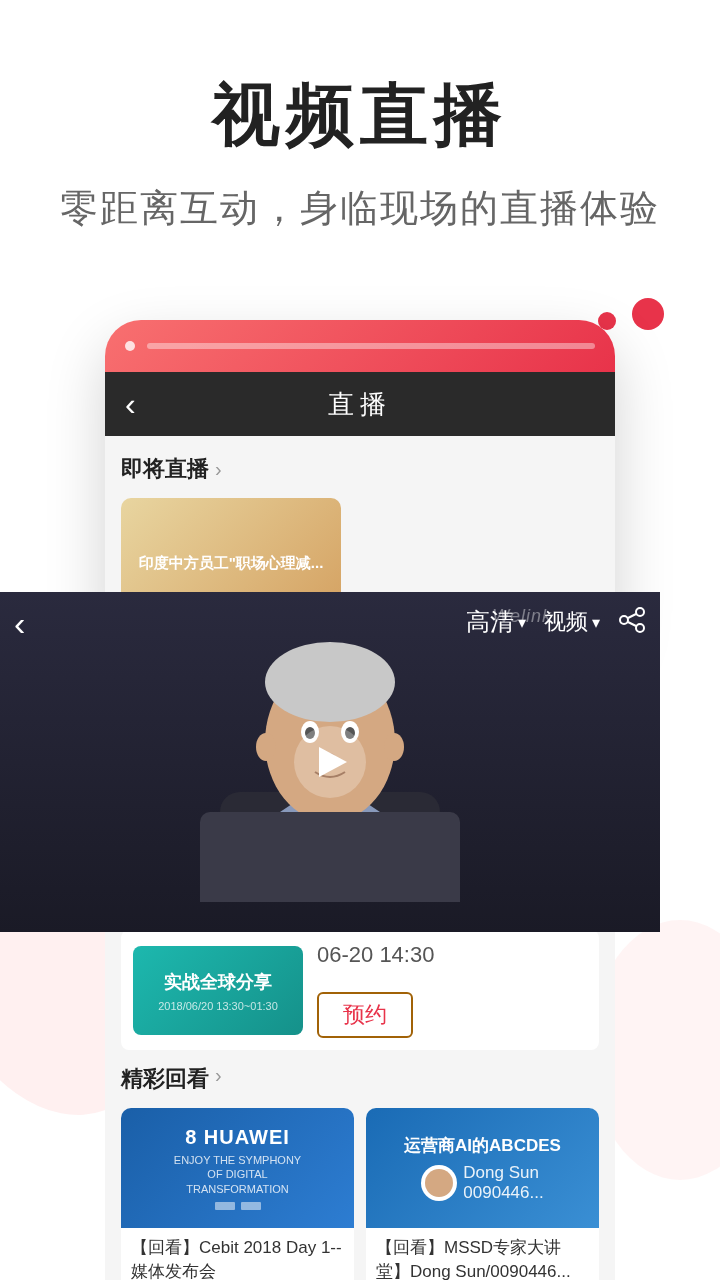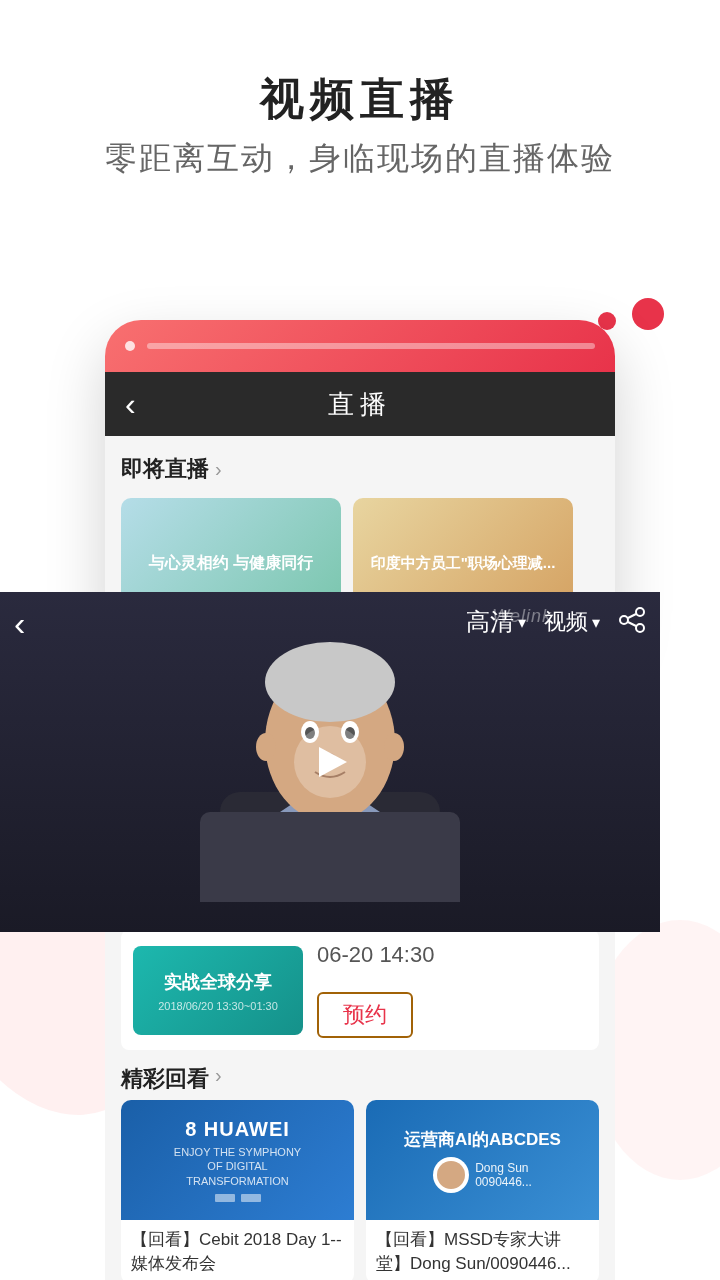--- a/index.html
+++ b/index.html
@@ -14,22 +14,22 @@
   </style>
 </head>
 <body>
 
 <div style="width:720px;height:1280px;background:#fff;position:relative;overflow:hidden;">
 
   <div style="position:absolute;width:220px;height:320px;background:rgba(255,180,180,0.2);border-radius:50%;left:-60px;bottom:160px;transform:rotate(-20deg);z-index:0;"></div>
   <div style="position:absolute;width:180px;height:260px;background:rgba(255,180,180,0.15);border-radius:50%;right:-50px;bottom:100px;z-index:0;"></div>
 
   <div style="text-align:center;padding:70px 40px 20px;position:relative;z-index:1;">
-    <div style="font-size:44px;font-weight:700;color:#222;letter-spacing:6px;margin-bottom:8px;">视频直播</div>
-    <div style="font-size:32px;color:#666;letter-spacing:2px;">零距离互动，身临现场的直播体验</div>
+    <div style="font-size:68px;font-weight:700;color:#222;letter-spacing:6px;margin-bottom:22px;">视频直播</div>
+    <div style="font-size:38px;color:#666;letter-spacing:2px;">零距离互动，身临现场的直播体验</div>
   </div>
 
   <div style="position:absolute;width:32px;height:32px;background:#e8334a;border-radius:50%;right:56px;top:298px;z-index:1;"></div>
   <div style="position:absolute;width:18px;height:18px;background:#e8334a;border-radius:50%;right:104px;top:312px;z-index:1;"></div>
 
   <div style="position:absolute;top:320px;left:50%;transform:translateX(-50%);width:510px;background:#fff;border-radius:36px;box-shadow:0 24px 60px rgba(0,0,0,0.18);overflow:hidden;z-index:2;">
 
     <div style="height:52px;background:linear-gradient(135deg,#f87070,#e8334a);display:flex;align-items:center;padding:0 20px;gap:12px;">
       <div style="width:10px;height:10px;background:rgba(255,255,255,0.8);border-radius:50%;"></div>
       <div style="flex:1;height:6px;background:rgba(255,255,255,0.4);border-radius:3px;"></div>
@@ -42,23 +42,20 @@
 
     <div style="background:#f5f5f5;padding:18px 16px 0;">
 
       <div style="display:flex;align-items:center;gap:6px;margin-bottom:14px;">
         <span style="font-size:22px;font-weight:700;color:#222;">即将直播</span>
         <span style="color:#999;font-size:20px;">›</span>
       </div>
 
       <div style="display:flex;gap:12px;margin-bottom:16px;">
 
-        <div style="width:220px;height:130px;border-radius:10px;overflow:hidden;flex-shrink:0;background:linear-gradient(135deg,#b5dde8,#78c5ab);display:flex;align-items:center;justify-content:center;position:relative;">
-          <div style="color:#fff;font-size:16px;font-weight:600;text-align:center;padding:8px;">与心灵相约 与健康同行</div>
-        </div>
 
         <div style="width:220px;height:130px;border-radius:10px;overflow:hidden;flex-shrink:0;background:linear-gradient(135deg,#e8d5a0,#d4a060);display:flex;align-items:center;justify-content:center;position:relative;">
           <div style="color:#fff;font-size:15px;font-weight:600;text-align:center;padding:8px;">印度中方员工"职场心理减...</div>
         </div>
       </div>
 
     </div>
   </div>
 
   <div style="position:absolute;top:592px;left:0;width:660px;height:340px;background:#1e1e28;z-index:10;overflow:hidden;">
@@ -132,21 +129,21 @@
         <div style="color:#fff;font-size:18px;font-weight:700;text-align:center;padding:4px 8px;">实战全球分享</div>
         <div style="color:rgba(255,255,255,0.75);font-size:11px;text-align:center;padding:2px 6px;">2018/06/20 13:30~01:30</div>
       </div>
       <div style="flex:1;display:flex;flex-direction:column;gap:24px;">
         <div style="font-size:22px;color:#555;">06-20 14:30</div>
         <button style="border:2px solid #a16207;color:#e8334a;padding:6px 24px;border-radius:6px;font-size:22px;background:#fff;cursor:pointer;width:fit-content;">预约</button>
       </div>
     </div>
 
     <div>
-      <div style="display:flex;align-items:flex-start;gap:6px;margin-bottom:6px;">
+      <div style="display:flex;align-items:flex-start;gap:6px;margin-bottom:14px;">
         <span style="font-size:22px;font-weight:700;color:#222;">精彩回看</span>
         <span style="color:#999;font-size:20px;">›</span>
       </div>
       <div style="display:flex;gap:12px;">
 
         <div style="flex:1;border-radius:10px;overflow:hidden;background:#fff;cursor:pointer;">
           <div style="width:100%;height:120px;background:linear-gradient(135deg,#1a5fa8,#2d7dd2);display:flex;flex-direction:column;align-items:center;justify-content:center;padding:12px;">
             <div style="font-size:20px;font-weight:800;color:#fff;letter-spacing:1px;">8 HUAWEI</div>
             <div style="font-size:11px;color:rgba(255,255,255,0.8);text-align:center;margin-top:4px;max-width:130px;line-height:1.3;">ENJOY THE SYMPHONY OF DIGITAL TRANSFORMATION</div>
             <div style="display:flex;gap:6px;margin-top:6px;">
@@ -158,21 +155,21 @@
 
         </div>
 
         <div style="flex:1;border-radius:10px;overflow:hidden;background:#fff;cursor:pointer;">
           <div style="width:100%;height:120px;background:linear-gradient(135deg,#1a6bb5,#3a8fd4);display:flex;flex-direction:column;align-items:center;justify-content:center;padding:8px;position:relative;">
             <div style="font-size:17px;font-weight:800;color:#fff;text-align:center;letter-spacing:0px;">运营商AI的ABCDES</div>
             <div style="margin-top:6px;display:flex;align-items:center;gap:6px;">
               <div style="width:36px;height:36px;border-radius:50%;background:#fff;overflow:hidden;display:flex;align-items:center;justify-content:center;">
                 <div style="width:28px;height:28px;border-radius:50%;background:#d4a882;"></div>
               </div>
-              <div style="color:rgba(255,255,255,0.9);font-size:12px;">Dong Sun<br>0090446...</div>
+              <div style="color:rgba(255,255,255,0.9);font-size:17px;">Dong Sun<br>0090446...</div>
             </div>
           </div>
           <div style="font-size:17px;color:#333;padding:8px 10px;line-height:1.4;">【回看】MSSD专家大讲堂】Dong Sun/0090446...</div>
 
         </div>
 
       </div>
     </div>
   </div>
 

